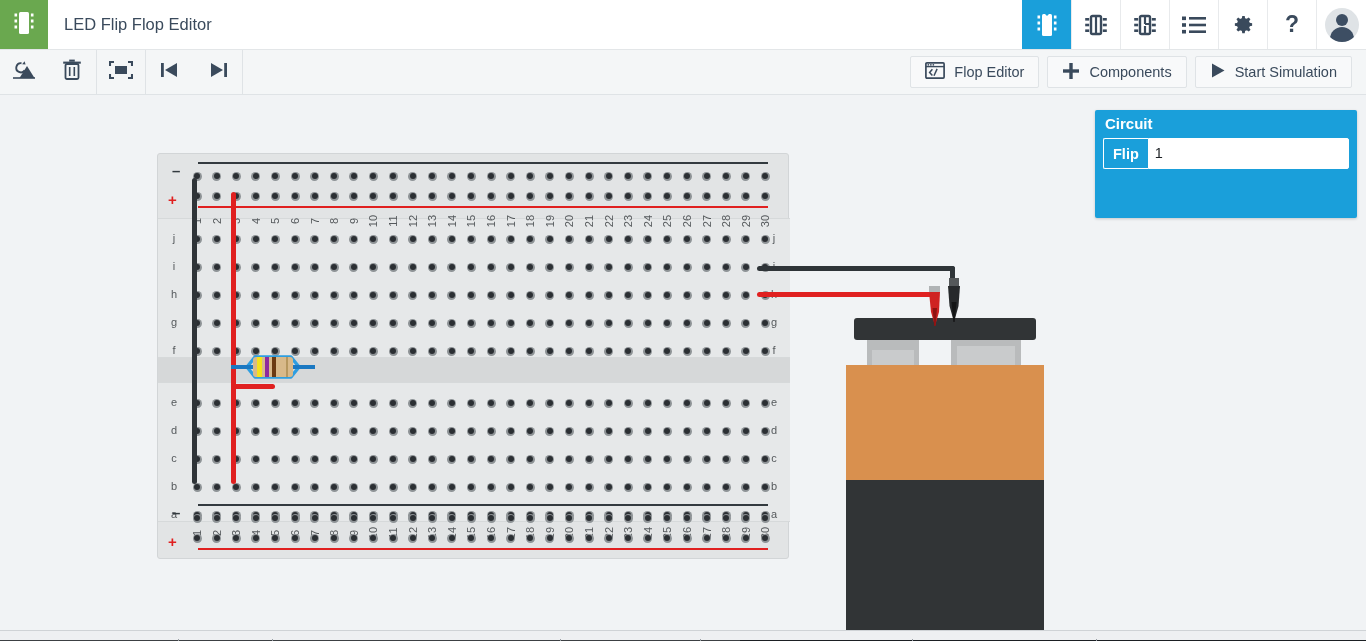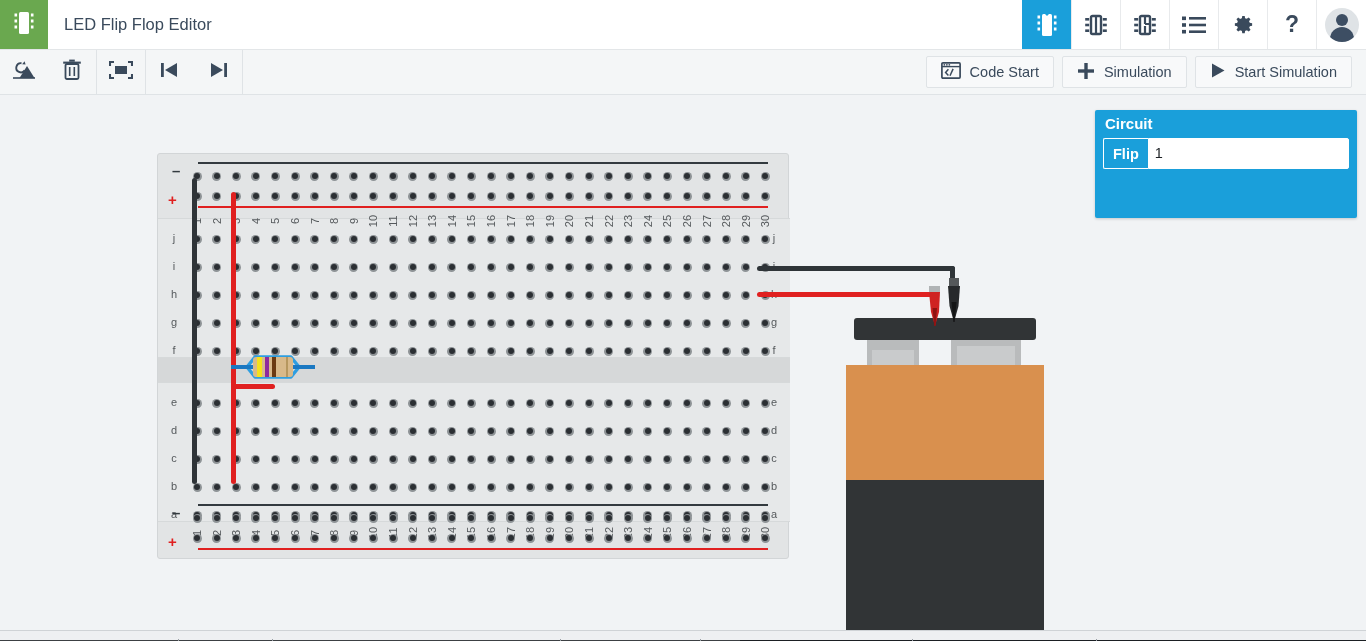--- a/index.html
+++ b/index.html
@@ -418,31 +418,31 @@
       <svg width="20" height="17" viewBox="0 0 20 17">
         <rect x="0.9" y="0.9" width="18.2" height="15.2" rx="1" fill="none" stroke="#3a4a5c" stroke-width="1.7"></rect>
         <line x1="1" y1="4.6" x2="19" y2="4.6" stroke="#3a4a5c" stroke-width="1.4"></line>
         <rect x="2.6" y="2.1" width="1.5" height="1.5" fill="#3a4a5c"></rect>
         <rect x="5.1" y="2.1" width="1.5" height="1.5" fill="#3a4a5c"></rect>
         <rect x="7.6" y="2.1" width="1.5" height="1.5" fill="#3a4a5c"></rect>
         <path d="M7.4 7.2 L4.6 10.4 L7.4 13.4" fill="none" stroke="#3a4a5c" stroke-width="1.5"></path>
         <line x1="9" y1="13.8" x2="12.1" y2="6.9" stroke="#3a4a5c" stroke-width="1.5"></line>
       </svg>
     </span>
-    <span>Code Start</span>
+    <span>Flop Editor</span>
   </div>
 
   <div class="tb-text-btn">
     <span>
       <svg width="18" height="18" viewBox="0 0 18 18">
         <rect x="7.3" y="1" width="3.4" height="16" fill="#3a4a5c"></rect>
         <rect x="1" y="7.3" width="16" height="3.4" fill="#3a4a5c"></rect>
       </svg>
     </span>
-    <span>Simulation</span>
+    <span>Components</span>
   </div>
 
   <div class="tb-text-btn" id="btn-start-sim">
     <span>
       <svg width="16" height="17" viewBox="0 0 16 17">
         <path d="M2 1.5 L2 15.5 L14.5 8.5 Z" fill="#3a4a5c"></path>
       </svg>
     </span>
     <span>Start Simulation</span>
   </div>

